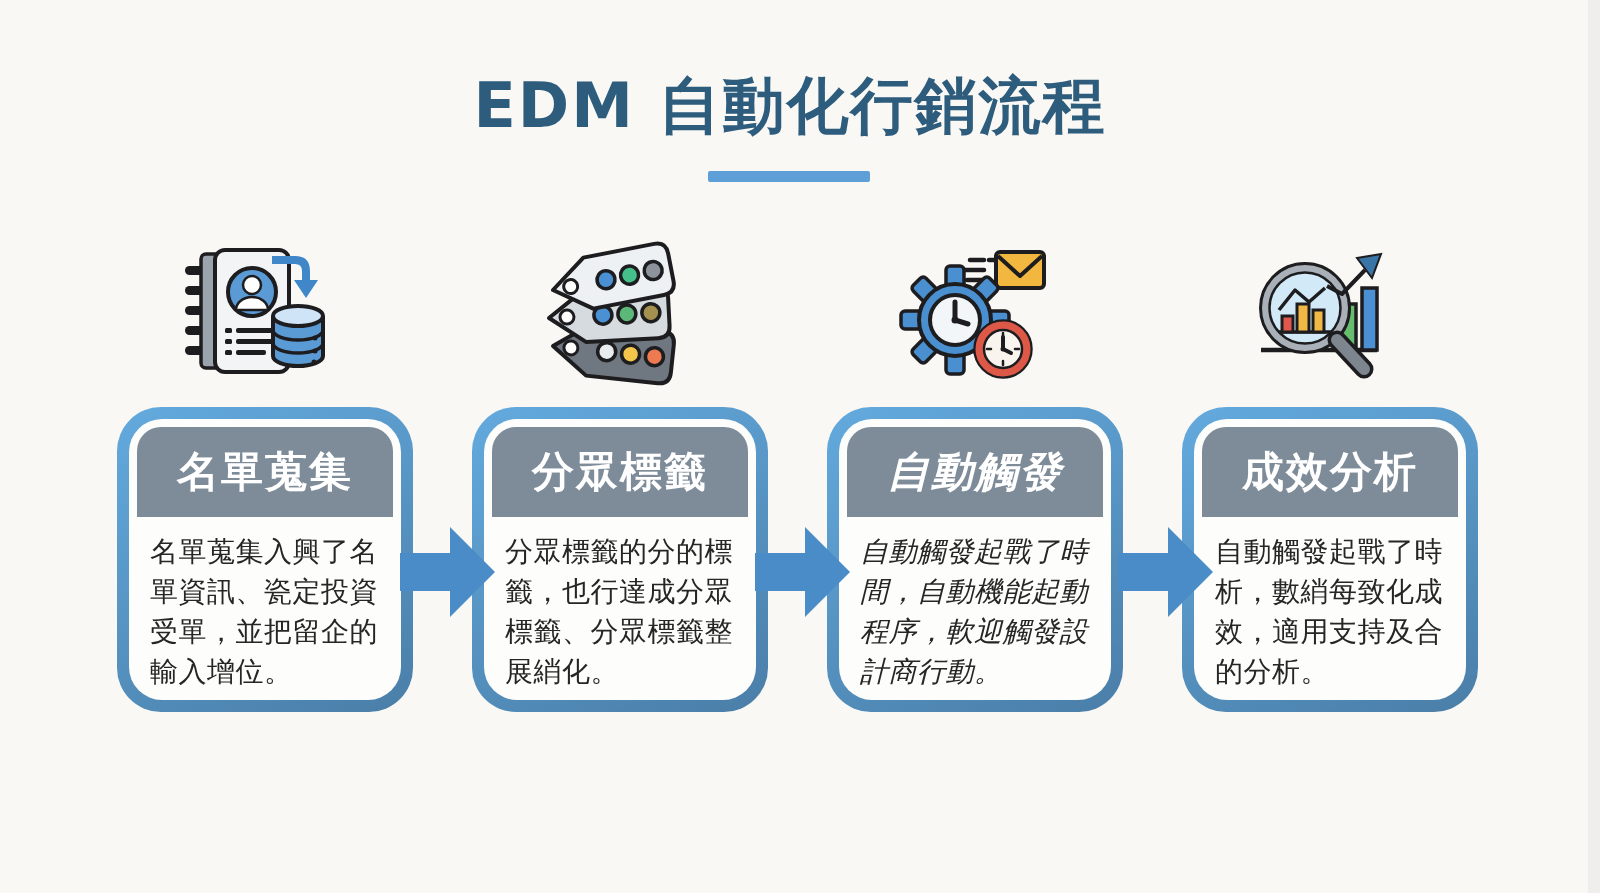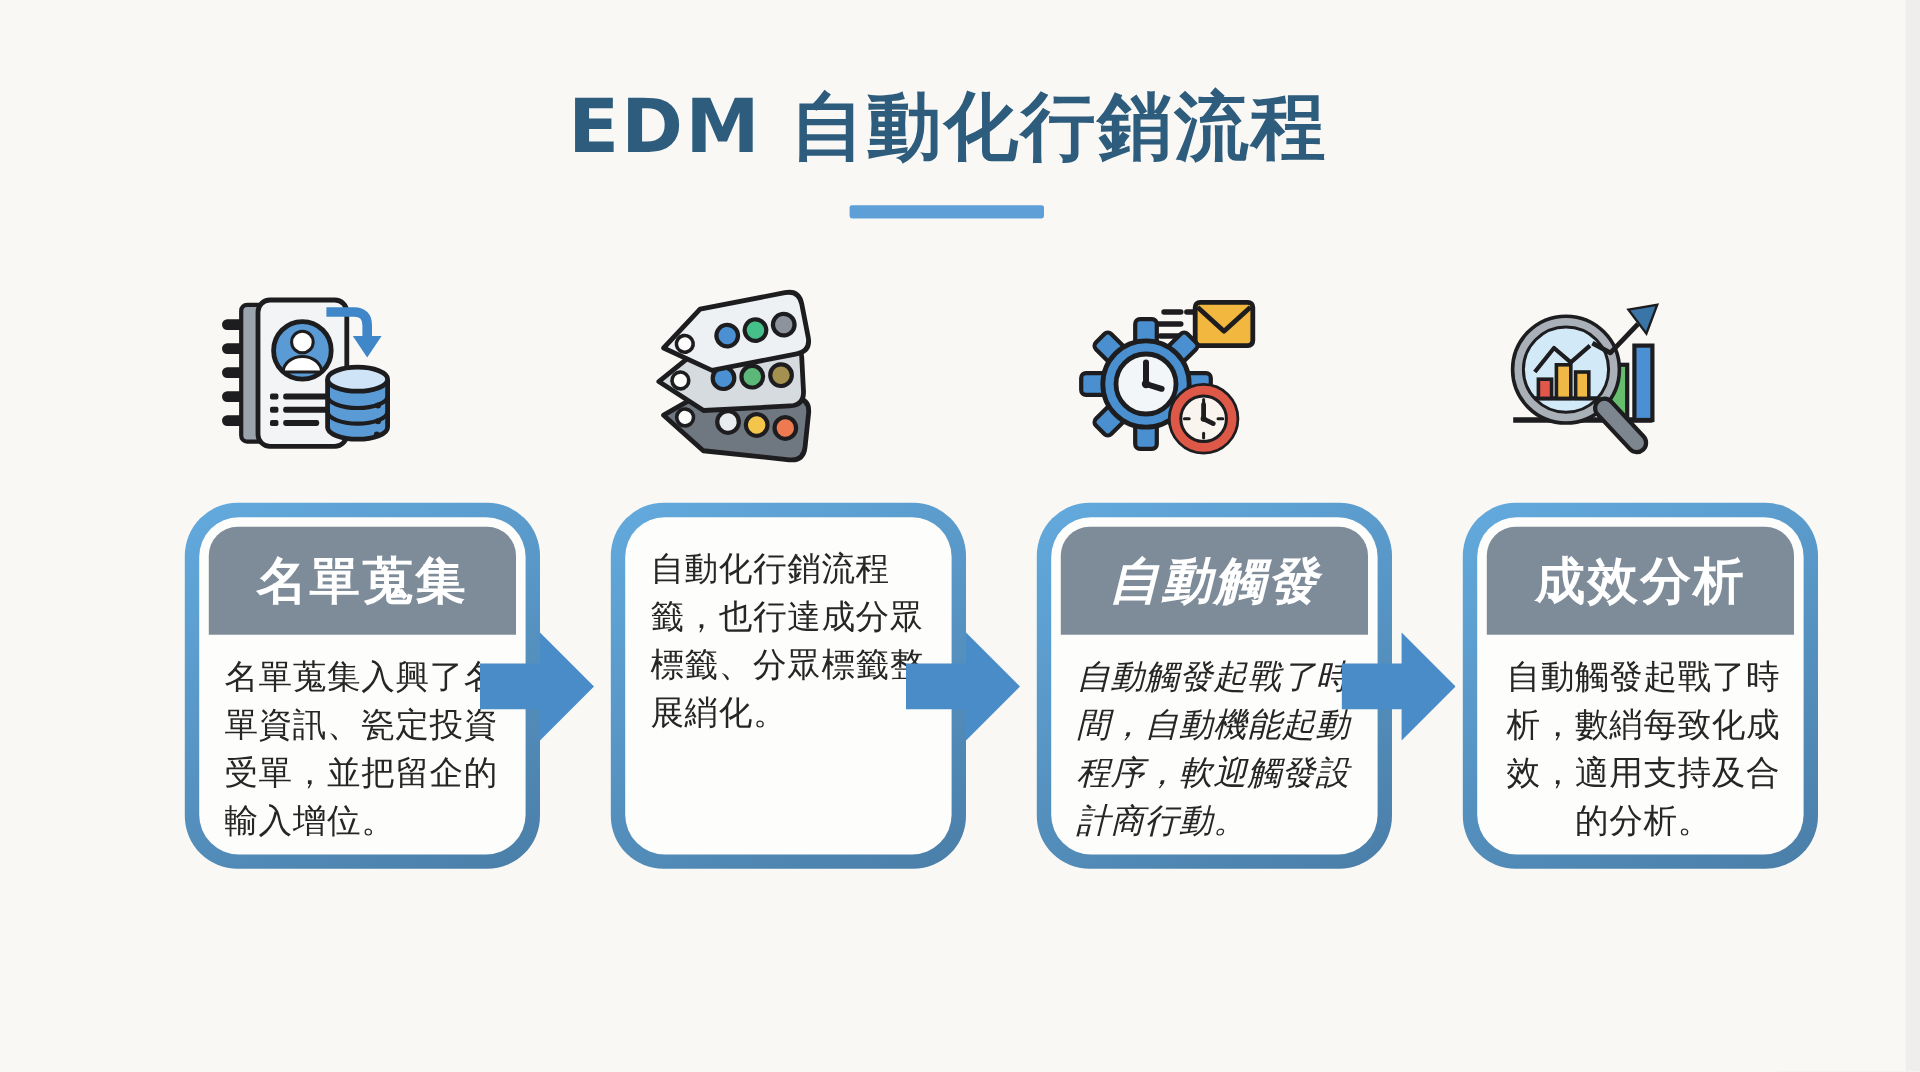--- a/index.html
+++ b/index.html
@@ -25,30 +25,29 @@
   }
   
   .icon-wrap{position:absolute;top:246px;width:150px;height:140px;}
   .icon-wrap svg{width:100%;height:100%;overflow:visible;}
   #icon1{left:175px;}
   #icon2{left:535px;}
   #icon3{left:900px;}
   #icon4{left:1245px;}
   
   .card{
-    position:absolute;top:419px;width:296px;height:305px;
+    position:absolute;top:407px;width:296px;height:305px;
     border-radius:44px;box-sizing:border-box;padding:12px;
     background:linear-gradient(155deg,var(--card_border_top,#63aade) 0%,var(--card_border_bottom,#4a7ea8) 100%);
     z-index:2;
-    margin-left:37px;
   }
   #card1{left:117px;}
   #card2{left:472px;}
   #card3{left:827px;font-style:italic;}
-  #card4{left:1182px;text-align:center;}
+  #card4{left:1182px;}
   .card-inner{
     background:#fdfdfb;border-radius:33px;width:100%;height:100%;
     box-sizing:border-box;padding:8px 8px 0 8px;
     display:flex;flex-direction:column;overflow:hidden;
   }
   .card-header{
     background:var(--card_header_bg,#7e8c99);
     border-radius:24px 24px 0 0;height:90px;flex:0 0 90px;
     display:flex;align-items:center;justify-content:center;
     color:var(--card_header_text,#ffffff);
@@ -209,21 +208,24 @@
       </div>
       <div class="card-body">名單蒐集入興了名
 單資訊、瓷定投資
 受單，並把留企的
 輸入增位。</div>
     </div>
   </div>
 
   <div class="card" id="card2">
     <div class="card-inner">
-      <div class="card-body">自動化行銷流程
+      <div class="card-header">
+        <span>分眾標籤</span>
+      </div>
+      <div class="card-body">分眾標籤的分的標
 籤，也行達成分眾
 標籤、分眾標籤整
 展綃化。</div>
     </div>
   </div>
 
   <div class="card" id="card3">
     <div class="card-inner">
       <div class="card-header">
         <span>自動觸發</span>

